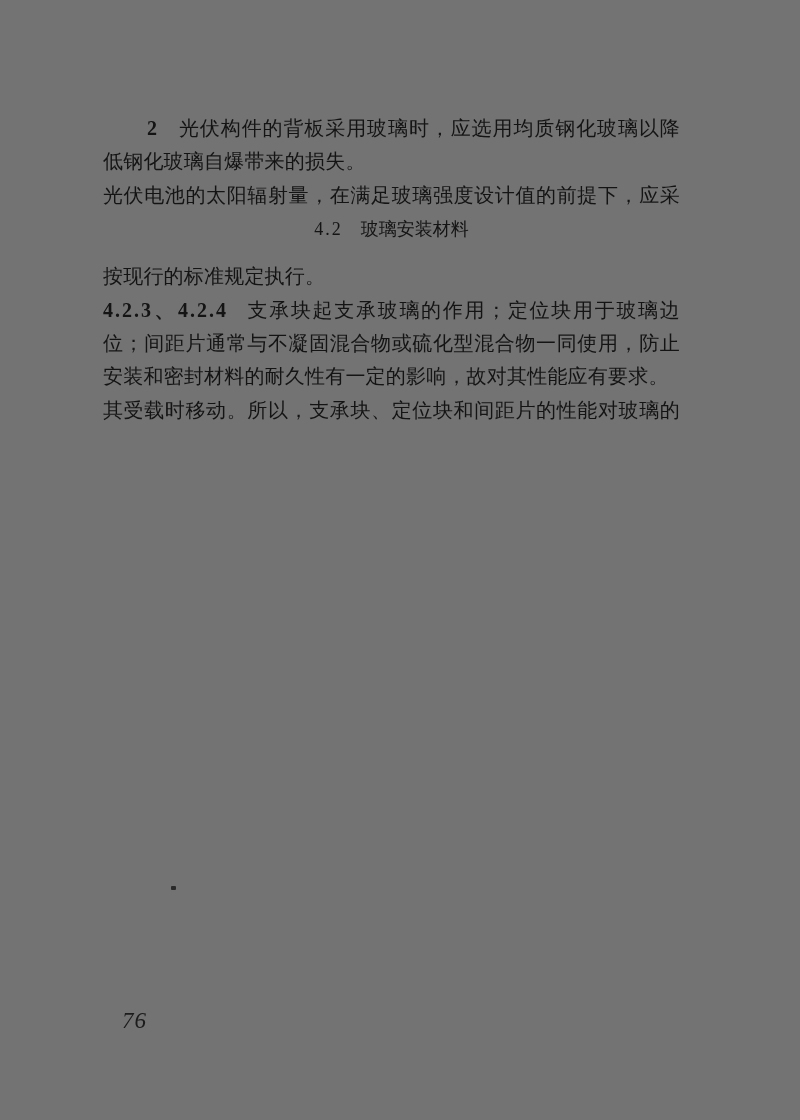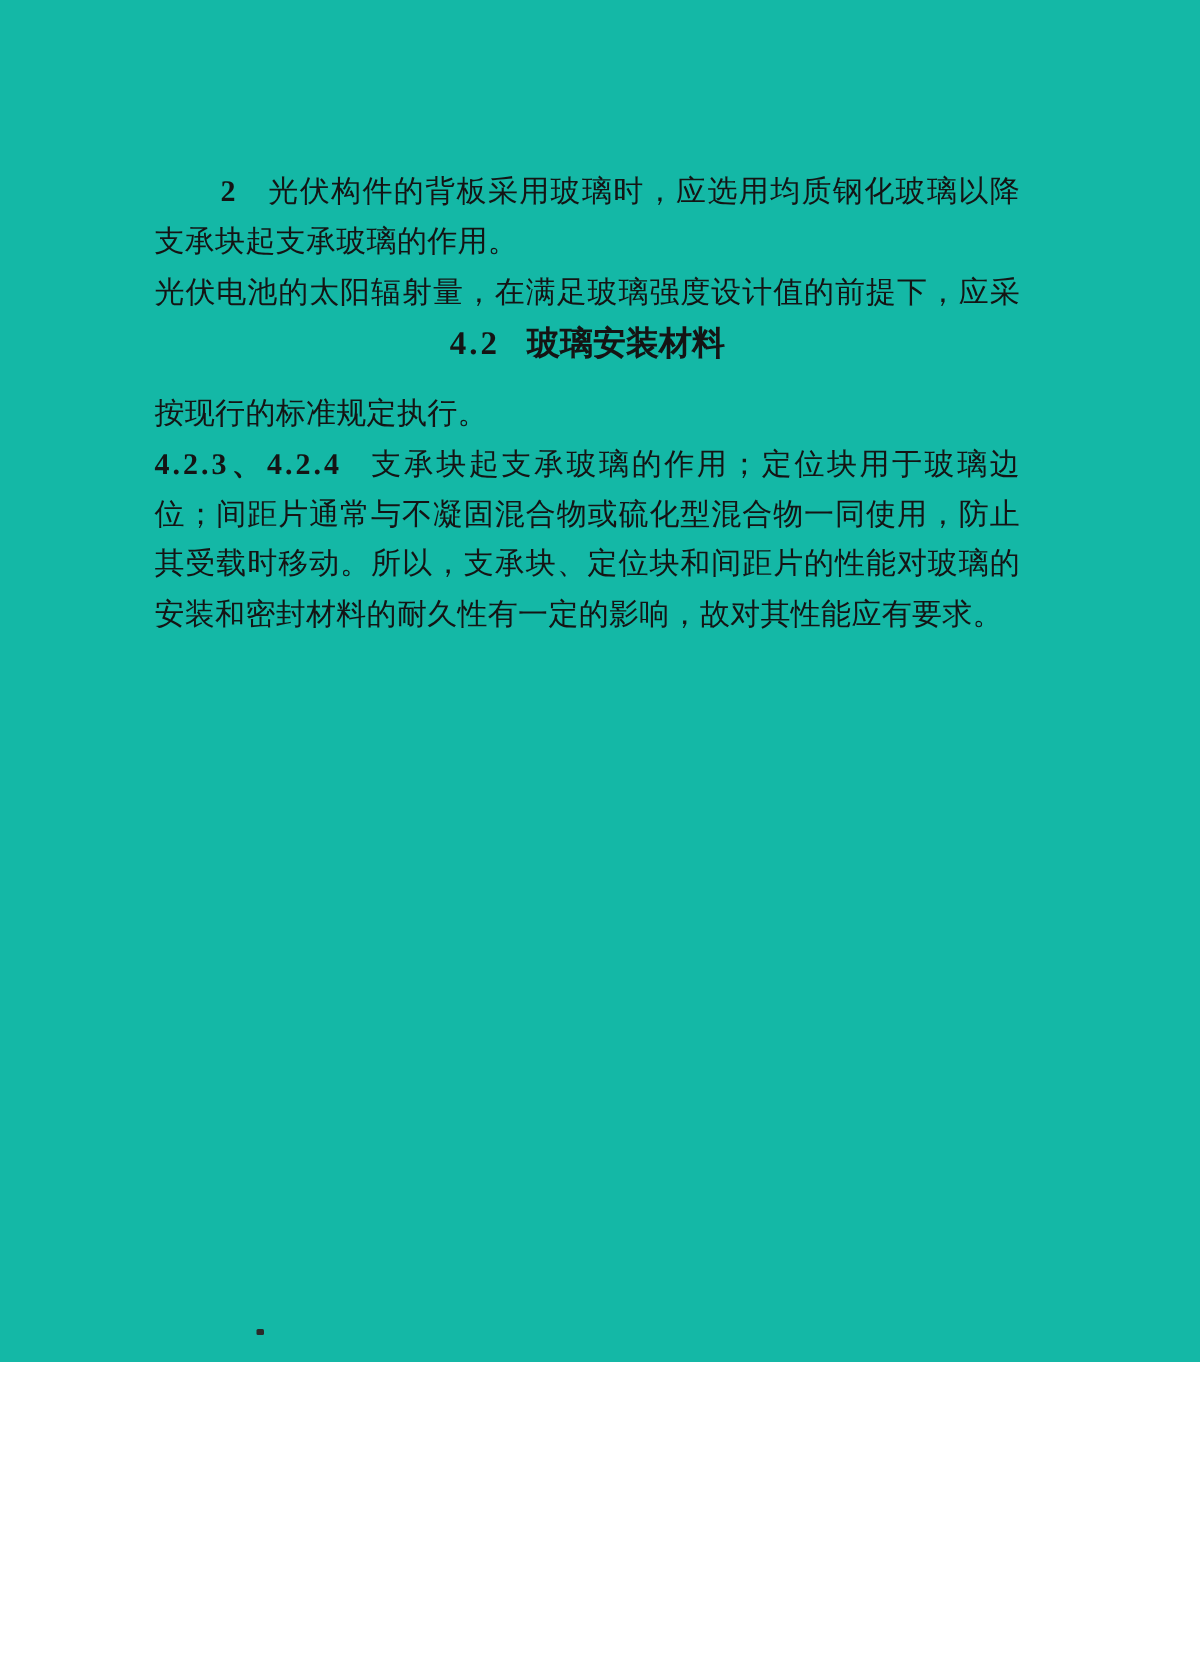--- a/index.html
+++ b/index.html
@@ -1,20 +1,20 @@
 <!DOCTYPE html>
 <html><head>
 <meta charset="utf-8">
 <style>
   html, body { margin: 0; padding: 0; background: #ffffff; }
   .page {
     position: relative;
     width: 800px;
-    height: 908px;
-    background: #14b8a6;
+    height: 1120px;
+    background: #737373;
     overflow: hidden;
     font-family: "Liberation Serif", serif;
     color: #141414;
   }
   .textblock {
     position: absolute;
     left: 103px;
     top: 112px;
     width: 577px;
     font-size: 20px;
@@ -39,22 +39,22 @@
   .num-clause {
     font-weight: bold;
     margin-right: 18px;
     letter-spacing: 2px;
   }
   .heading {
     height: 34px;
     line-height: 34px;
     margin-bottom: 14px;
     text-align: center;
-    font-weight: bold;
-    font-size: 22px;
+    font-weight: normal;
+    font-size: 18px;
     font-family: "Liberation Sans", sans-serif;
   }
   .heading .hnum {
     margin-right: 18px;
     letter-spacing: 2px;
     font-family: "Liberation Serif", serif;
   }
   .page-number {
     position: absolute;
     left: 122px;
@@ -77,32 +77,32 @@
   }
 </style>
 </head>
 <body>
 
 <div class="page">
 
   <div class="textblock">
 
     <div class="line j"><span class="num-indent">2</span><span>光伏构件的背板采用玻璃时，应选用均质钢化玻璃以降</span></div>
-    <div class="line">支承块起支承玻璃的作用。</div>
+    <div class="line">低钢化玻璃自爆带来的损失。</div>
 
     <div class="line j">光伏电池的太阳辐射量，在满足玻璃强度设计值的前提下，应采</div>
 
     <div class="heading"><span class="hnum">4.2</span><span>玻璃安装材料</span></div>
 
     <div class="line">按现行的标准规定执行。</div>
 
     <div class="line j"><span class="num-clause">4.2.3、4.2.4</span><span>支承块起支承玻璃的作用；定位块用于玻璃边</span></div>
     <div class="line j">位；间距片通常与不凝固混合物或硫化型混合物一同使用，防止</div>
+    <div class="line">安装和密封材料的耐久性有一定的影响，故对其性能应有要求。</div>
     <div class="line j">其受载时移动。所以，支承块、定位块和间距片的性能对玻璃的</div>
-    <div class="line">安装和密封材料的耐久性有一定的影响，故对其性能应有要求。</div>
 
   </div>
 
   <div class="speck"></div>
 
   <div class="page-number">76</div>
 
 </div>
 
 </body></html>

